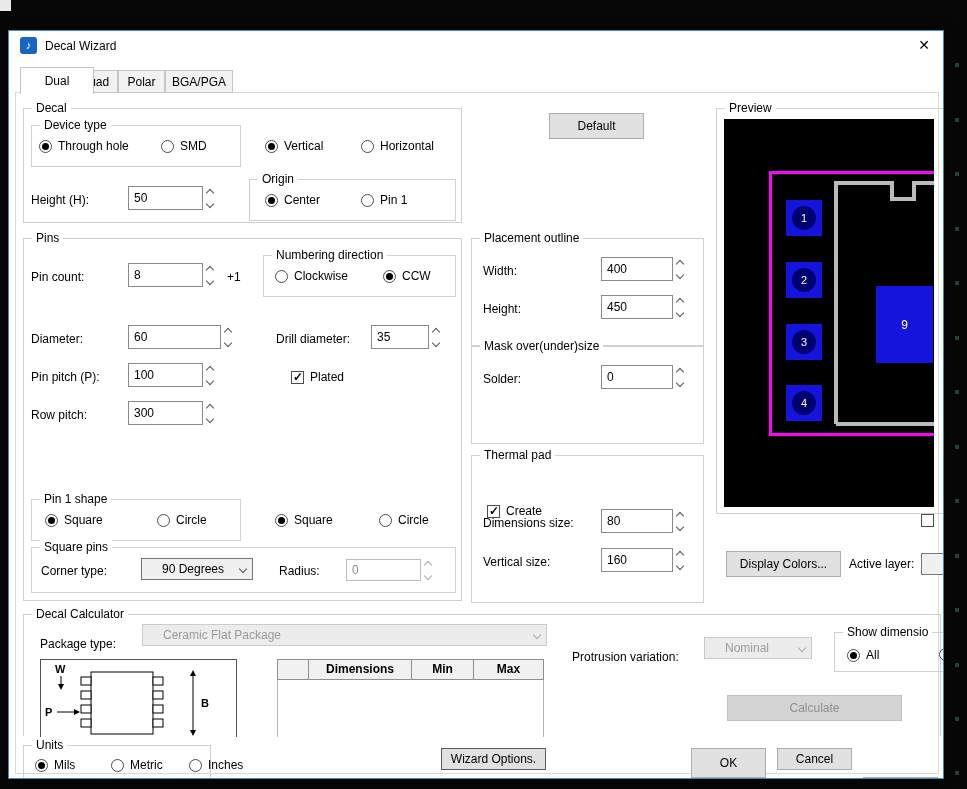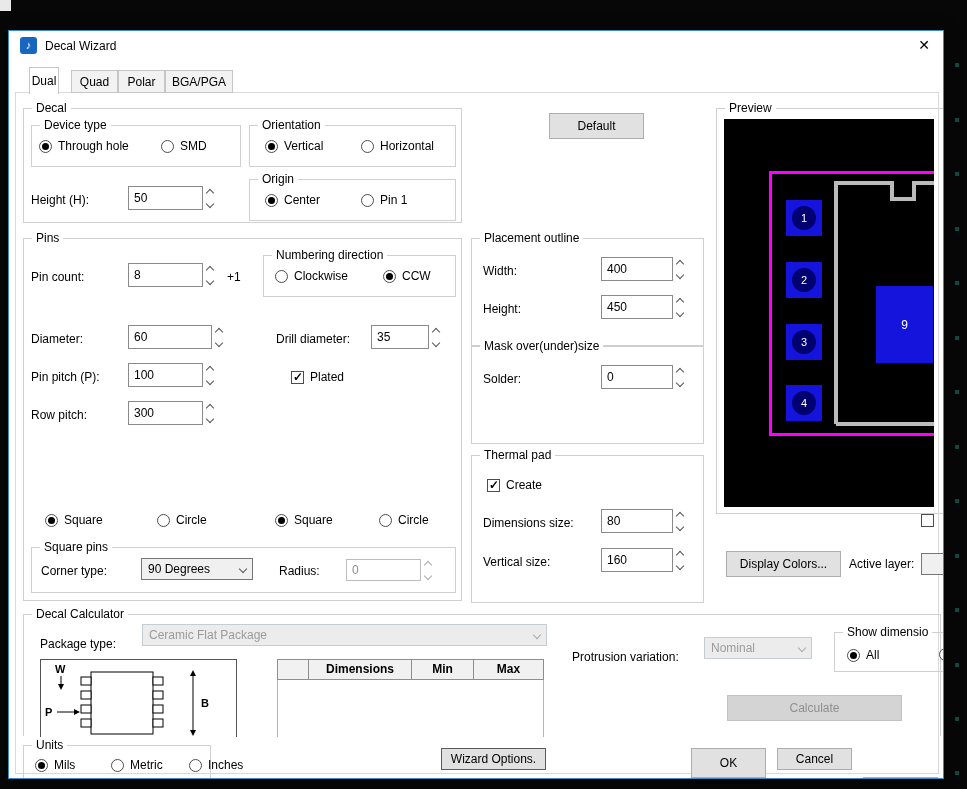--- a/index.html
+++ b/index.html
@@ -53,21 +53,21 @@
               font-size:12px; line-height:22px; padding:0 5px; overflow:hidden; }
   .spin-box.dis { color:#8d8d8d; border-color:#bdbdbd; }
   .spin-arrows { width:14px; display:flex; flex-direction:column; align-items:center;
                  justify-content:center; gap:5px; }
   .chev { width:5px; height:5px; border-left:1px solid #555; border-top:1px solid #555; }
   .chev.up { transform:rotate(45deg); }
   .chev.down { transform:rotate(-135deg); }
 
   .combo { position:absolute; box-sizing:border-box; height:22px; border:1px solid #767676;
            background:#f0f0f0; display:flex; align-items:center; font-size:12px; }
-  .combo .cval { flex:1; padding:0 6px; overflow:hidden; white-space:nowrap; }
+  .combo .cval { flex:1; padding:0 20px; overflow:hidden; white-space:nowrap; }
   .combo .cdd { width:18px; display:flex; justify-content:center; align-items:center; }
   .combo.dis { background:#ececec; color:#9b9b9b; border-color:#c3cdd2; }
 
   .btn { position:absolute; box-sizing:border-box; background:#e1e1e1; border:1px solid #adadad;
          display:flex; align-items:center; justify-content:center; font-size:12px; white-space:nowrap; }
   .btn.dis { background:#d4d4d4; color:#8f8f8f; border-color:#c2c2c2; }
   .btn.def { border:1px solid #5a5a5a; }
 
   
   .pv-canvas { position:absolute; background:#000; overflow:hidden; }
@@ -111,44 +111,41 @@
 <div class="dialog">
 
   <div class="titlebar">
     <div class="app-icon">♪</div>
     <div class="title-text">Decal Wizard</div>
     <div class="close-btn">✕</div>
   </div>
 
   <div class="tabpage"></div>
 
-  <div class="tab active" style="left:20px;width:30px">Dual</div>
+  <div class="tab active" style="left:11px;width:74px">Dual</div>
   <div class="tab" style="left:62px;width:47px">Quad</div>
   <div class="tab" style="left:109px;width:47px">Polar</div>
   <div class="tab" style="left:156px;width:68px">BGA/PGA</div>
 
   <div class="grp" style="left:14px;top:77px;width:439px;height:115px">
     <div class="legend">Decal</div>
   </div>
 
   <div class="grp" style="left:22px;top:94px;width:210px;height:42px">
     <div class="legend">Device type</div>
   </div>
   <div class="opt" style="left:30px;top:108px">
     <span class="radio sel"></span>
     <span>Through hole</span>
   </div>
   <div class="opt" style="left:152px;top:108px">
     <span class="radio"></span>
     <span>SMD</span>
   </div>
 
-  <div class="grp" style="left:240px;top:94px;width:207px;height:42px">
-    <div class="legend">Orientation</div>
-  </div>
   <div class="opt" style="left:256px;top:108px">
     <span class="radio sel"></span>
     <span>Vertical</span>
   </div>
   <div class="opt" style="left:352px;top:108px">
     <span class="radio"></span>
     <span>Horizontal</span>
   </div>
 
   <div class="grp" style="left:240px;top:148px;width:207px;height:42px">
@@ -193,21 +190,21 @@
     <span class="radio"></span>
     <span>Clockwise</span>
   </div>
   <div class="opt" style="left:374px;top:238px">
     <span class="radio sel"></span>
     <span>CCW</span>
   </div>
 
   <div class="lbl" style="left:22px;top:301px">Diameter:</div>
   <div class="spinner" style="left:119px;top:294px">
-    <div class="spin-box" style="width:84px">60</div>
+    <div class="spin-box" style="width:93px">60</div>
     <div class="spin-arrows">
         <div class="chev up"></div>
         <div class="chev down"></div>
       </div>
   </div>
 
   <div class="lbl" style="left:267px;top:301px">Drill diameter:</div>
   <div class="spinner" style="left:362px;top:294px">
     <div class="spin-box" style="width:58px">35</div>
     <div class="spin-arrows">
@@ -232,20 +229,23 @@
 
   <div class="lbl" style="left:22px;top:377px">Row pitch:</div>
   <div class="spinner" style="left:119px;top:370px">
     <div class="spin-box" style="width:75px">300</div>
     <div class="spin-arrows">
         <div class="chev up"></div>
         <div class="chev down"></div>
       </div>
   </div>
 
+  <div class="grp" style="left:22px;top:468px;width:210px;height:42px">
+    <div class="legend">Pin 1 shape</div>
+  </div>
   <div class="opt" style="left:36px;top:482px">
     <span class="radio sel"></span>
     <span>Square</span>
   </div>
   <div class="opt" style="left:148px;top:482px">
     <span class="radio"></span>
     <span>Circle</span>
   </div>
 
   <div class="opt" style="left:266px;top:482px">
@@ -306,21 +306,21 @@
     <div class="spin-box" style="width:72px">0</div>
     <div class="spin-arrows">
         <div class="chev up"></div>
         <div class="chev down"></div>
       </div>
   </div>
 
   <div class="grp" style="left:462px;top:424px;width:233px;height:148px">
     <div class="legend">Thermal pad</div>
   </div>
-  <div class="opt" style="left:478px;top:447px">
+  <div class="opt" style="left:478px;top:473px">
     <span class="checkbox on"></span>
     <span>Create</span>
   </div>
   <div class="lbl" style="left:474px;top:485px">Dimensions size:</div>
   <div class="spinner" style="left:592px;top:478px">
     <div class="spin-box" style="width:72px">80</div>
     <div class="spin-arrows">
         <div class="chev up"></div>
         <div class="chev down"></div>
       </div>

